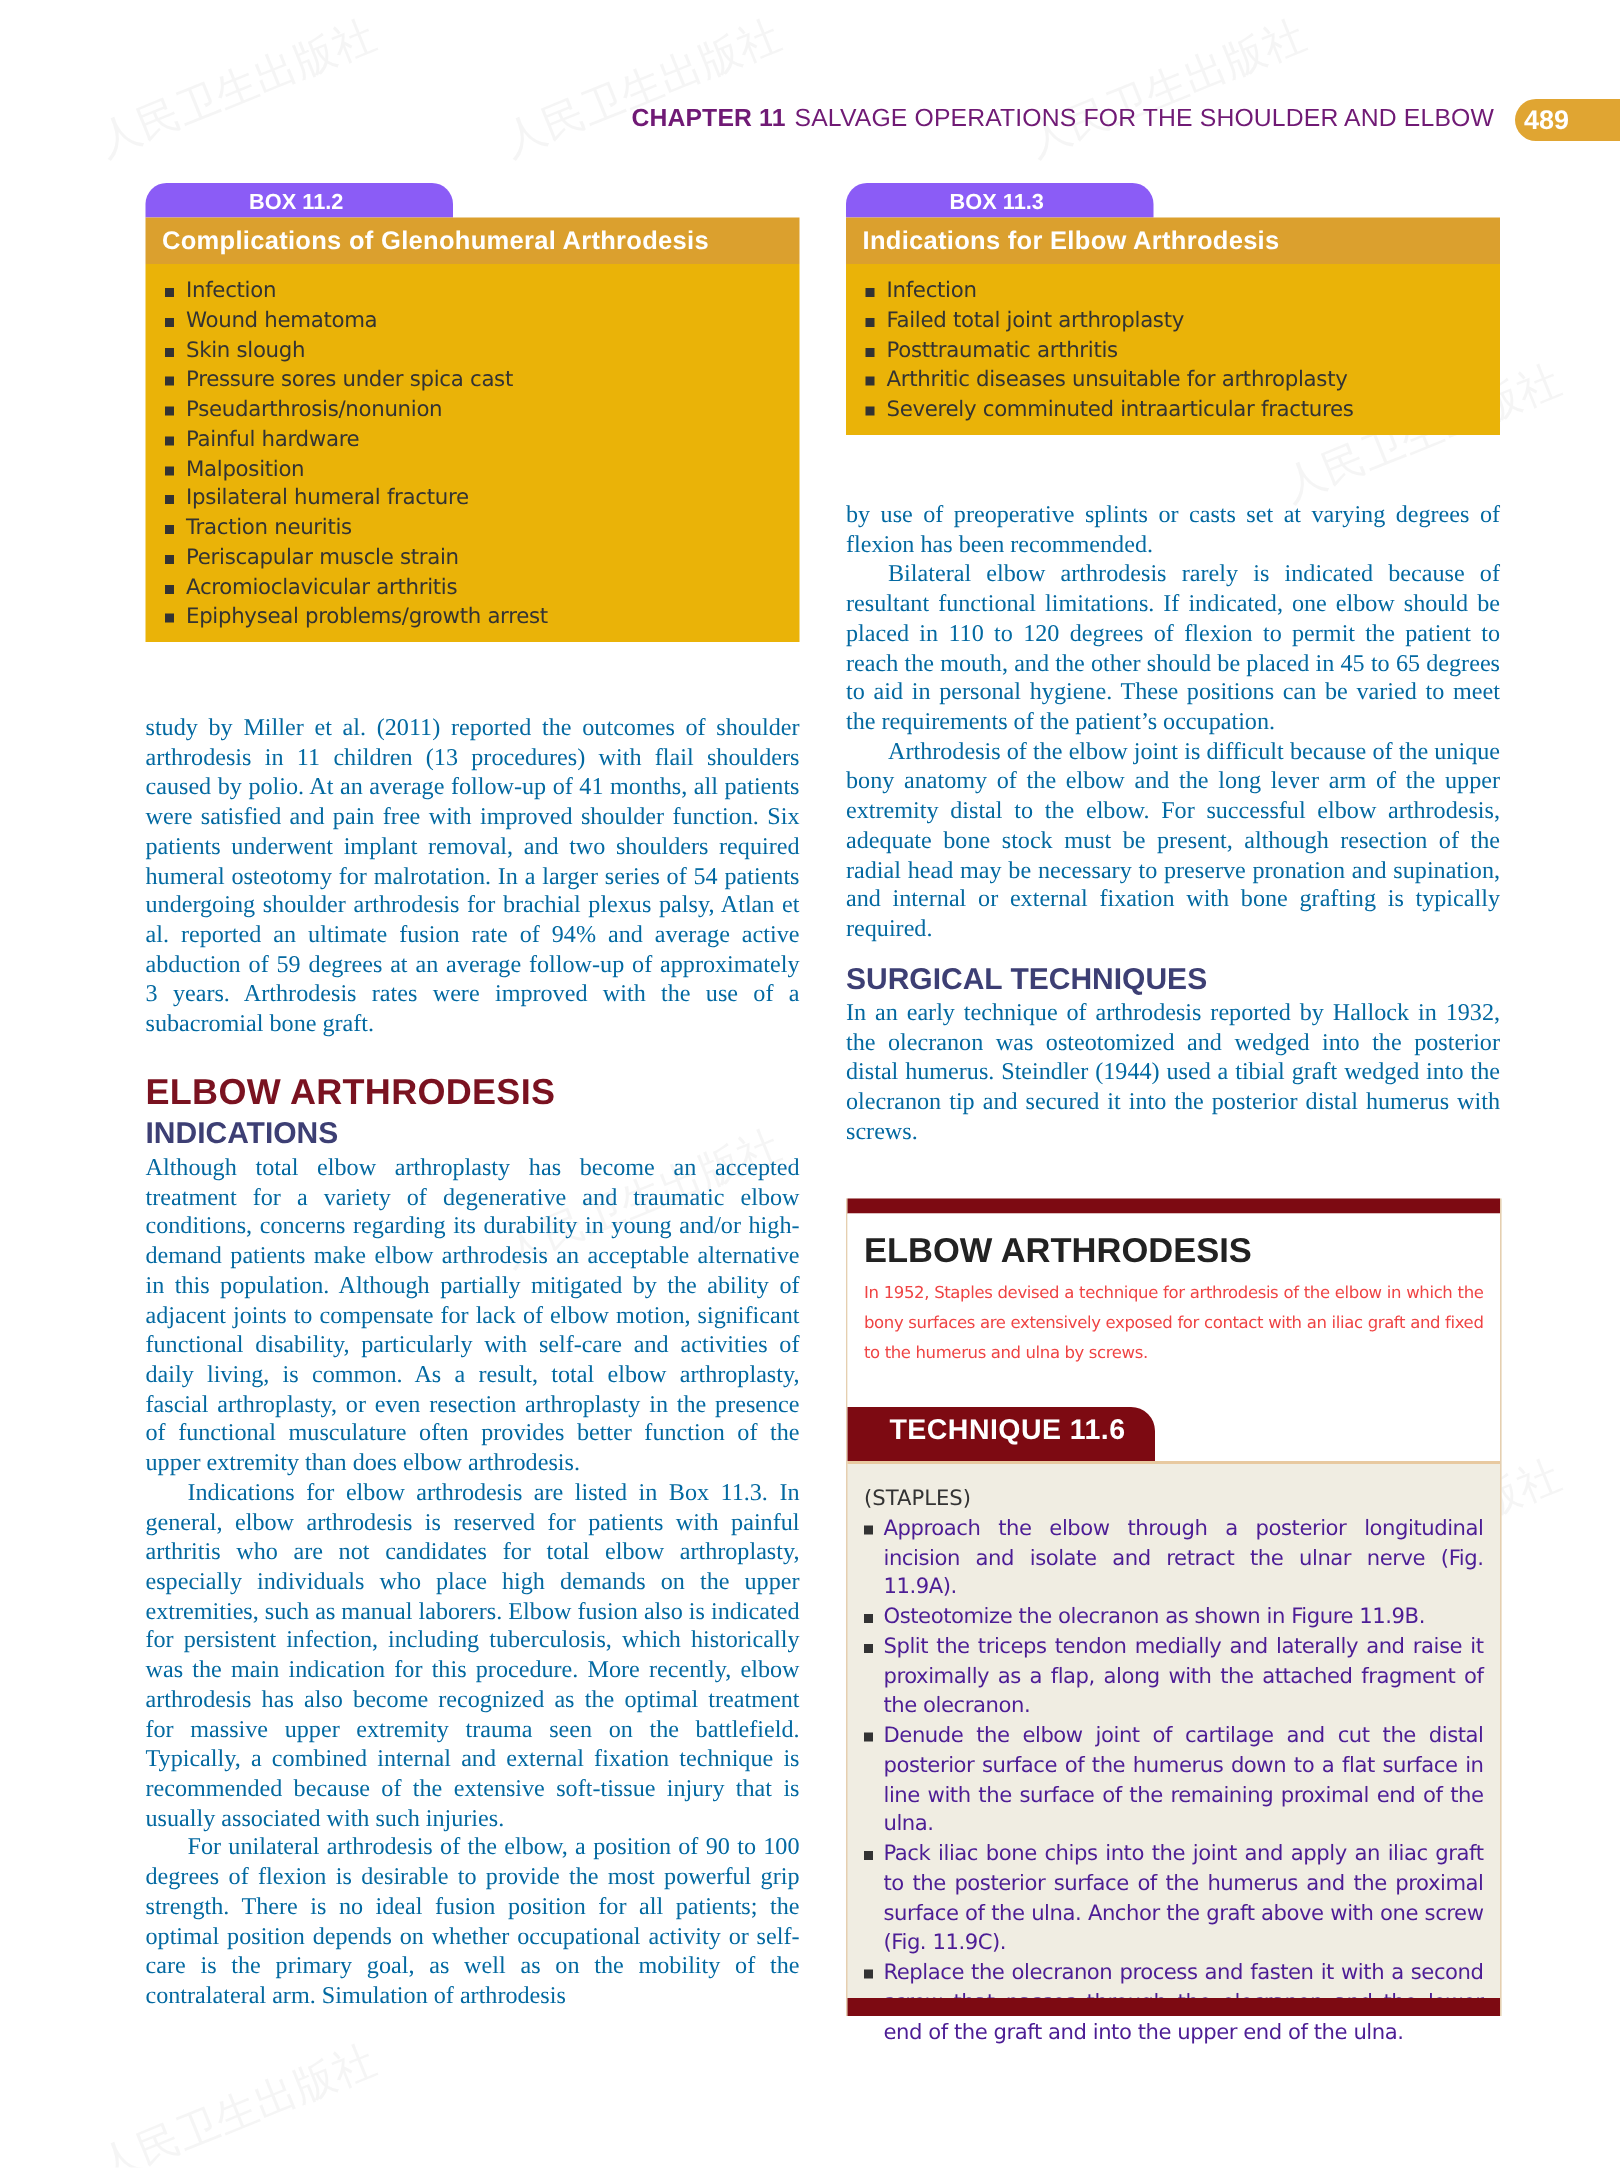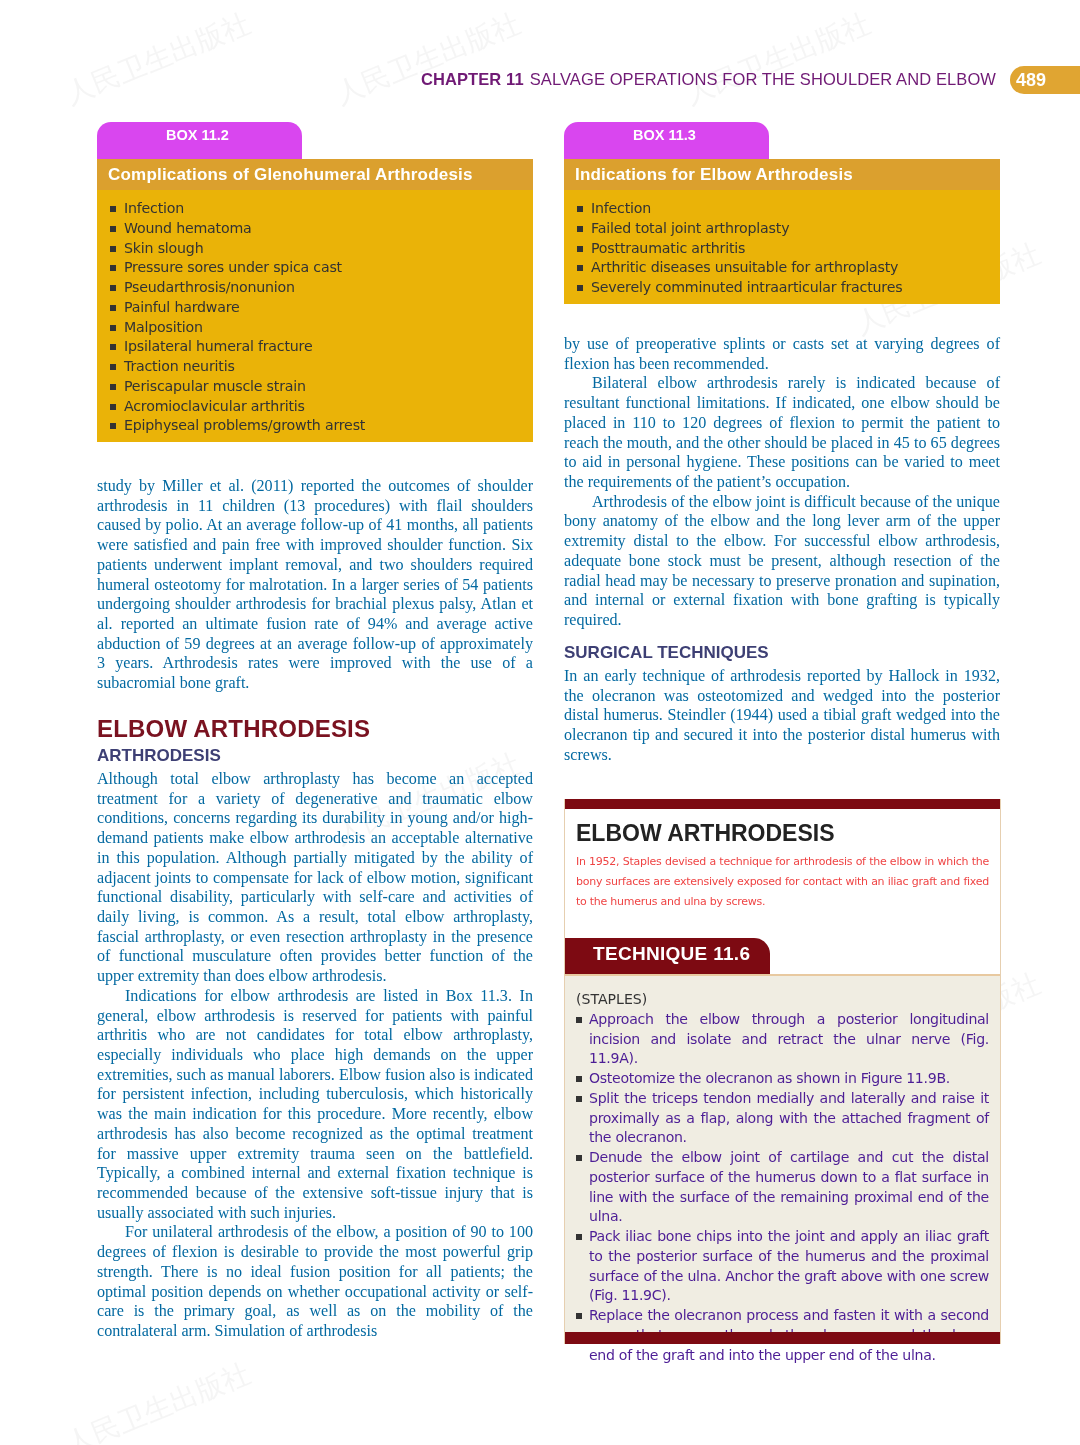--- a/index.html
+++ b/index.html
@@ -20,21 +20,21 @@
     position: absolute; left: 1010px; top: 0; width: 80px; height: 28px;
     background: #e0a532; border-radius: 14px 0 0 14px;
     font-family: "Liberation Sans", sans-serif; font-weight: bold; font-size: 18px;
     color: #fff; line-height: 28px; padding-left: 6px; box-sizing: border-box;
   }
   .col-left { position: absolute; left: 97px; width: 436px; }
   .col-right { position: absolute; left: 564px; width: 436px; }
 
   .box { position: absolute; width: 436px; }
   .box-tab {
-    width: 205px; height: 37px; background: #d946ef; color: #fff;
+    width: 205px; height: 23px; background: #8b5cf6; color: #fff;
     border-radius: 14px 14px 0 0; text-align: center;
     font-family: "Liberation Sans", sans-serif; font-weight: bold; font-size: 14.5px;
     line-height: 26px; box-sizing: border-box; padding-right: 4px;
   }
   .box-title {
     background: #dba02e; color: #fff; height: 31px; line-height: 31px;
     font-family: "Liberation Sans", sans-serif; font-weight: bold; font-size: 17px;
     padding-left: 11px; letter-spacing: 0.2px;
   }
   .box-body { background: #eab308; padding: 9px 0 6px 12px; }
@@ -51,21 +51,21 @@
     font-family: Liberation Serif, serif; font-size: 16.1px; line-height: 19.72px;
     text-align: justify; margin: 0; color: #0369a1;
   }
   .indent { text-indent: 28px; }
 
   .h-red {
     font-family: "Liberation Sans", sans-serif; font-weight: bold; font-size: 24px;
     color: #7a1220; margin: 0; line-height: 28px; letter-spacing: 0.2px;
   }
   .h-blue {
-    font-family: "Liberation Sans", sans-serif; font-weight: bold; font-size: 17px;
+    font-family: "Liberation Sans", sans-serif; font-weight: bold; font-size: 20px;
     color: #3d3f74; margin: 0; line-height: 26px;
   }
 
   .tech {
     position: absolute; left: 564px; top: 799px; width: 435px; height: 545px;
     background: #f0ede2; border-left: 1px solid #e6cfb0; border-right: 1px solid #e6cfb0;
   }
   .tech-top { height: 10px; background: #7d0a12; }
   .tech-white { background: #ffffff; padding: 10px 11px 0 11px; height: 133px; box-sizing: border-box; }
   .tech-heading {
@@ -153,21 +153,21 @@
       <li>Posttraumatic arthritis</li>
       <li>Arthritic diseases unsuitable for arthroplasty</li>
       <li>Severely comminuted intraarticular fractures</li>
     </ul>
   </div>
 </div>
 
 <div class="col-left" style="top:476px;">
   <p class="para">study by Miller et al. (2011) reported the outcomes of shoulder arthrodesis in 11 children (13 procedures) with flail shoulders caused by polio. At an average follow-up of 41 months, all patients were satisfied and pain free with improved shoulder function. Six patients underwent implant removal, and two shoulders required humeral osteotomy for malrotation. In a larger series of 54 patients undergoing shoulder arthrodesis for brachial plexus palsy, Atlan et al. reported an ultimate fusion rate of 94% and average active abduction of 59 degrees at an average follow-up of approximately 3 years. Arthrodesis rates were improved with the use of a subacromial bone graft.</p>
   <h1 class="h-red" style="margin-top:22px;">ELBOW ARTHRODESIS</h1>
-  <h2 class="h-blue">ARTHRODESIS</h2>
+  <h2 class="h-blue">INDICATIONS</h2>
   <p class="para">Although total elbow arthroplasty has become an accepted treatment for a variety of degenerative and traumatic elbow conditions, concerns regarding its durability in young and/or high-demand patients make elbow arthrodesis an acceptable alternative in this population. Although partially mitigated by the ability of adjacent joints to compensate for lack of elbow motion, significant functional disability, particularly with self-care and activities of daily living, is common. As a result, total elbow arthroplasty, fascial arthroplasty, or even resection arthroplasty in the presence of functional musculature often provides better function of the upper extremity than does elbow arthrodesis.</p>
   <p class="para indent">Indications for elbow arthrodesis are listed in Box 11.3. In general, elbow arthrodesis is reserved for patients with painful arthritis who are not candidates for total elbow arthroplasty, especially individuals who place high demands on the upper extremities, such as manual laborers. Elbow fusion also is indicated for persistent infection, including tuberculosis, which historically was the main indication for this procedure. More recently, elbow arthrodesis has also become recognized as the optimal treatment for massive upper extremity trauma seen on the battlefield. Typically, a combined internal and external fixation technique is recommended because of the extensive soft-tissue injury that is usually associated with such injuries.</p>
   <p class="para indent">For unilateral arthrodesis of the elbow, a position of 90 to 100 degrees of flexion is desirable to provide the most powerful grip strength. There is no ideal fusion position for all patients; the optimal position depends on whether occupational activity or self-care is the primary goal, as well as on the mobility of the contralateral arm. Simulation of arthrodesis</p>
 </div>
 
 <div class="col-right" style="top:334px;">
   <p class="para">by use of preoperative splints or casts set at varying degrees of flexion has been recommended.</p>
   <p class="para indent">Bilateral elbow arthrodesis rarely is indicated because of resultant functional limitations. If indicated, one elbow should be placed in 110 to 120 degrees of flexion to permit the patient to reach the mouth, and the other should be placed in 45 to 65 degrees to aid in personal hygiene. These positions can be varied to meet the requirements of the patient’s occupation.</p>
   <p class="para indent">Arthrodesis of the elbow joint is difficult because of the unique bony anatomy of the elbow and the long lever arm of the upper extremity distal to the elbow. For successful elbow arthrodesis, adequate bone stock must be present, although resection of the radial head may be necessary to preserve pronation and supination, and internal or external fixation with bone grafting is typically required.</p>
   <h2 class="h-blue" style="margin-top:10px;">SURGICAL TECHNIQUES</h2>

